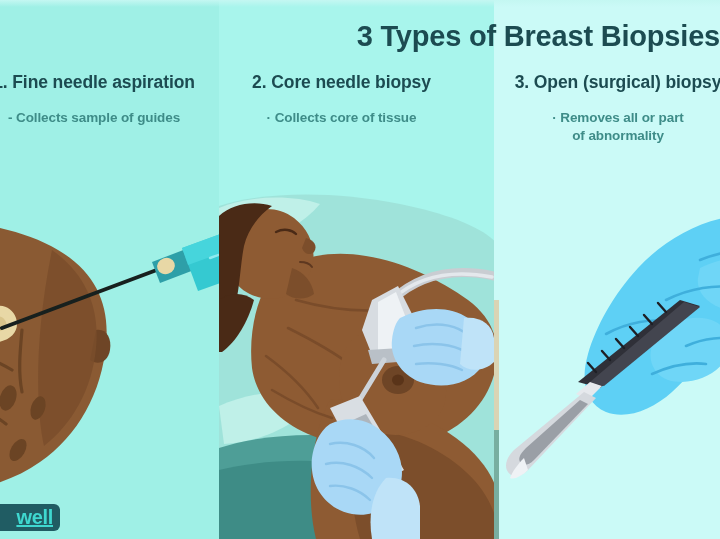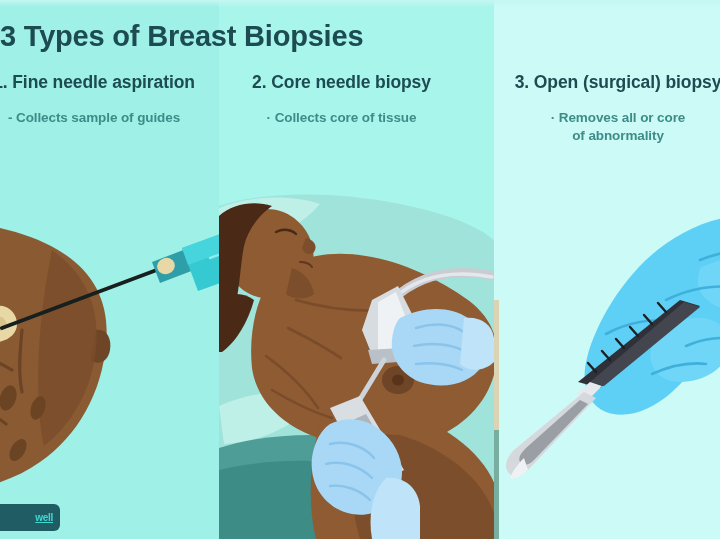--- a/index.html
+++ b/index.html
@@ -37,21 +37,21 @@
     width: 100%; height: 7px;
     background: linear-gradient(to bottom, #C4F7F2 0%, rgba(196,247,242,0) 100%);
     pointer-events: none;
   }
 
   
   .title {
     position: absolute;
     left: 0; top: 20px;
     width: 100%;
-    text-align: left;
+    text-align: right;
     font-size: 29px;
     font-weight: bold;
     letter-spacing: -0.2px;
     color: #1C4B51;
     z-index: 6;
   }
 
   
   .textblock {
     position: absolute;
@@ -96,21 +96,21 @@
     background: #205C63;
     border-radius: 6px;
     z-index: 8;
     display: flex;
     align-items: center;
     justify-content: flex-end;
     padding-right: 7px;
     box-sizing: border-box;
   }
   .watermark-text {
-    font-size: 10px;
+    font-size: 20px;
     font-weight: bold;
     color: #3FD8D0;
     letter-spacing: -0.3px;
     text-decoration: underline;
   }
 </style>
 </head>
 <body>
 
 <div id="infographic">
@@ -368,21 +368,21 @@
       <div class="bullet">
         <span>· Collects core of tissue</span>
       </div>
     </div>
   </div>
 
   <div class="textblock tb3">
     <div class="heading">3. Open (surgical) biopsy</div>
     <div class="bullets">
       <div class="bullet">
-        <span>· Removes all or core</span>
+        <span>· Removes all or part</span>
         <span class="b-line2">of abnormality</span>
       </div>
     </div>
   </div>
 
   <div class="watermark">
     <span class="watermark-text">well</span>
   </div>
 
 </div>

